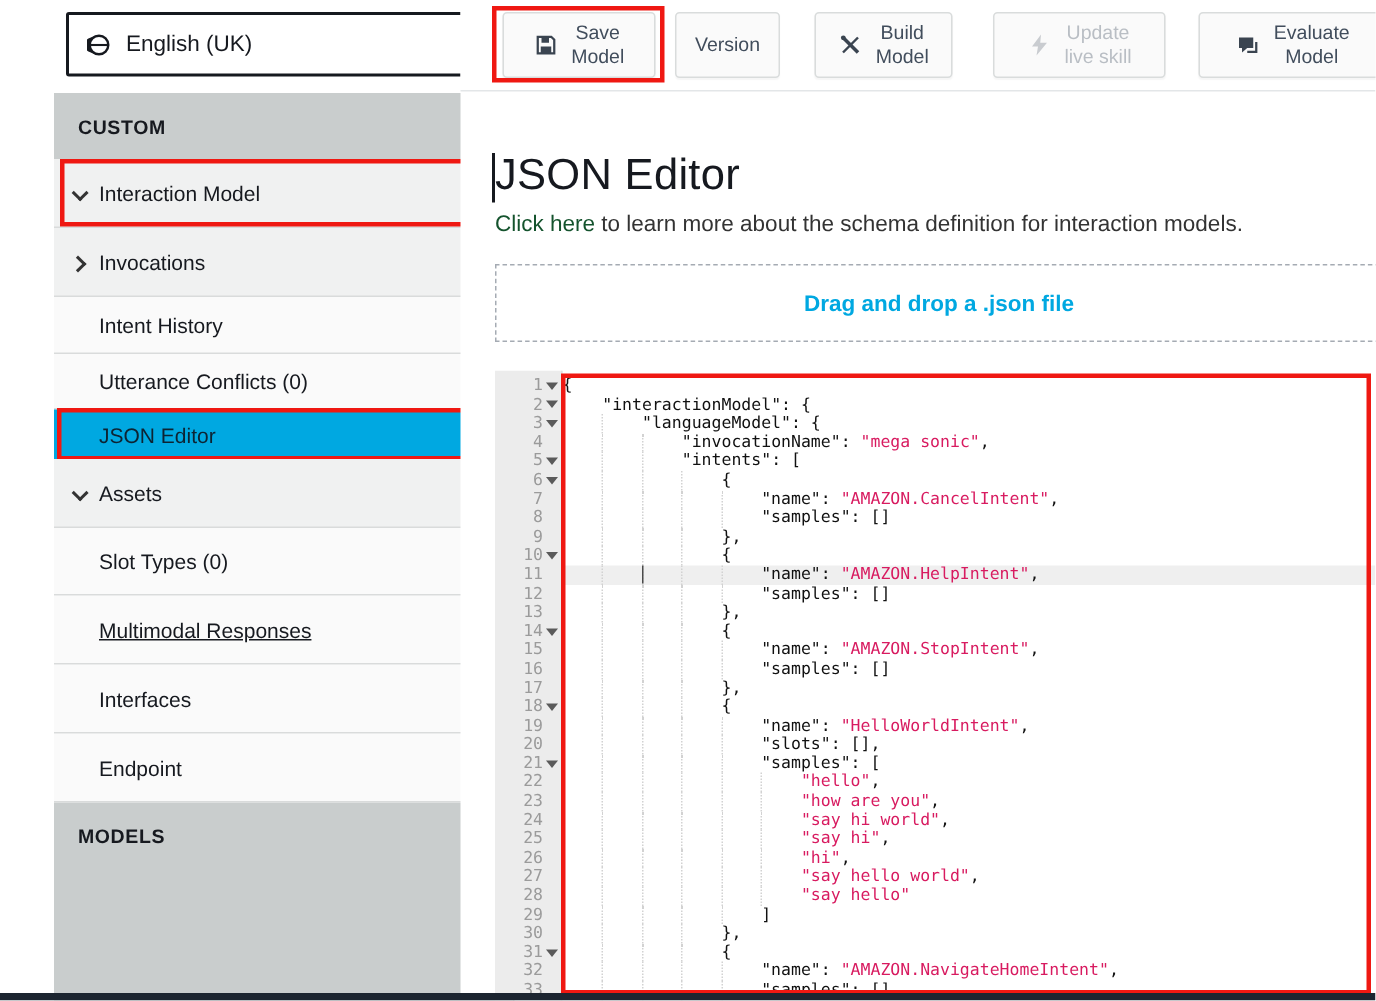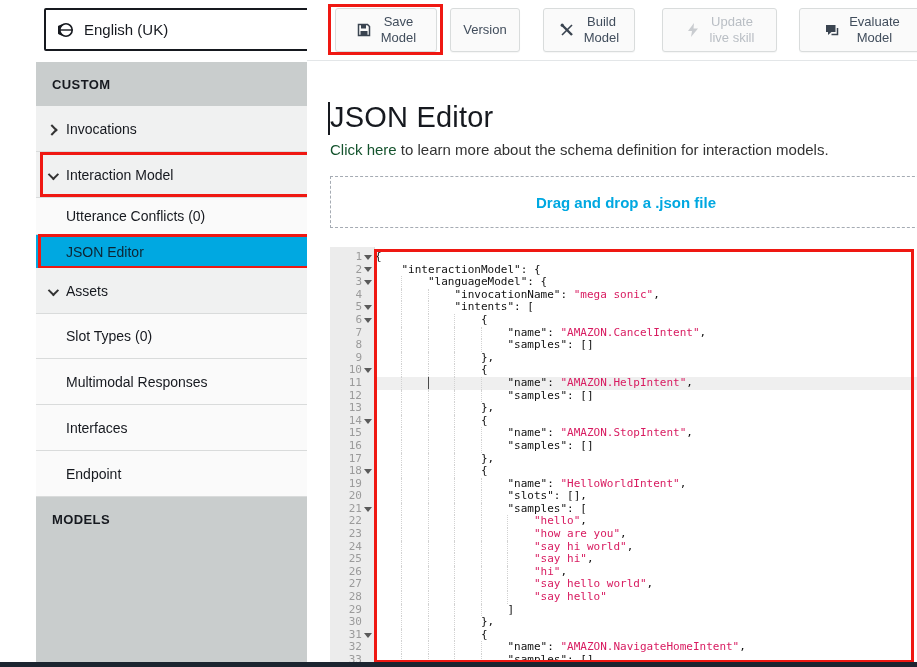--- a/index.html
+++ b/index.html
@@ -133,42 +133,45 @@
             <path d="M8 1.8 A 6.2 6.2 0 0 0 8 14.2 A 10 6.2 0 0 1 8 1.8 Z" fill="#16191f"></path>
             <line x1="1.8" y1="8" x2="14.2" y2="8" stroke="#16191f" stroke-width="1.4"></line>
           </svg>
       </span>
       <span class="label">English (UK)</span>
       <span class="chev" style="position:static"><span class="chevron down" style="border-color:#687078"></span></span>
     </div>
   </div>
   <nav id="sidebar-nav">
       <div class="section-header" style="height: 44px;">CUSTOM</div>
+      <div class="nav-item group annotated-row" style="height: 46px;">
+        <span class="chev"><span class="chevron down"></span></span>
+        <span>Interaction Model</span>
+      </div>
       <div class="nav-item group" style="height: 46px;">
         <span class="chev"><span class="chevron right"></span></span>
         <span>Invocations</span>
       </div>
-      <div class="nav-item group annotated-row" style="height: 46px;">
-        <span class="chev"><span class="chevron down"></span></span>
-        <span>Interaction Model</span>
+      <div class="nav-item sub" style="height: 38px;">
+        <span>Intent History</span>
       </div>
       <div class="nav-item sub" style="height: 37px;">
         <span>Utterance Conflicts (0)</span>
       </div>
       <div class="nav-item sub active annotated-row" style="height: 33px;">
         <span>JSON Editor</span>
       </div>
       <div class="nav-item group" style="height: 46px;">
         <span class="chev"><span class="chevron down"></span></span>
         <span>Assets</span>
       </div>
       <div class="nav-item sub" style="height: 45px;">
         <span>Slot Types (0)</span>
       </div>
-      <div class="nav-item sub" style="height: 46px;">
+      <div class="nav-item sub" style="height: 46px; text-decoration: underline;">
         <span>Multimodal Responses</span>
       </div>
       <div class="nav-item sub" style="height: 46px;">
         <span>Interfaces</span>
       </div>
       <div class="nav-item sub" style="height: 46px;">
         <span>Endpoint</span>
       </div>
       <div class="section-header models" style="height: 45px;">MODELS</div>
     </nav>

